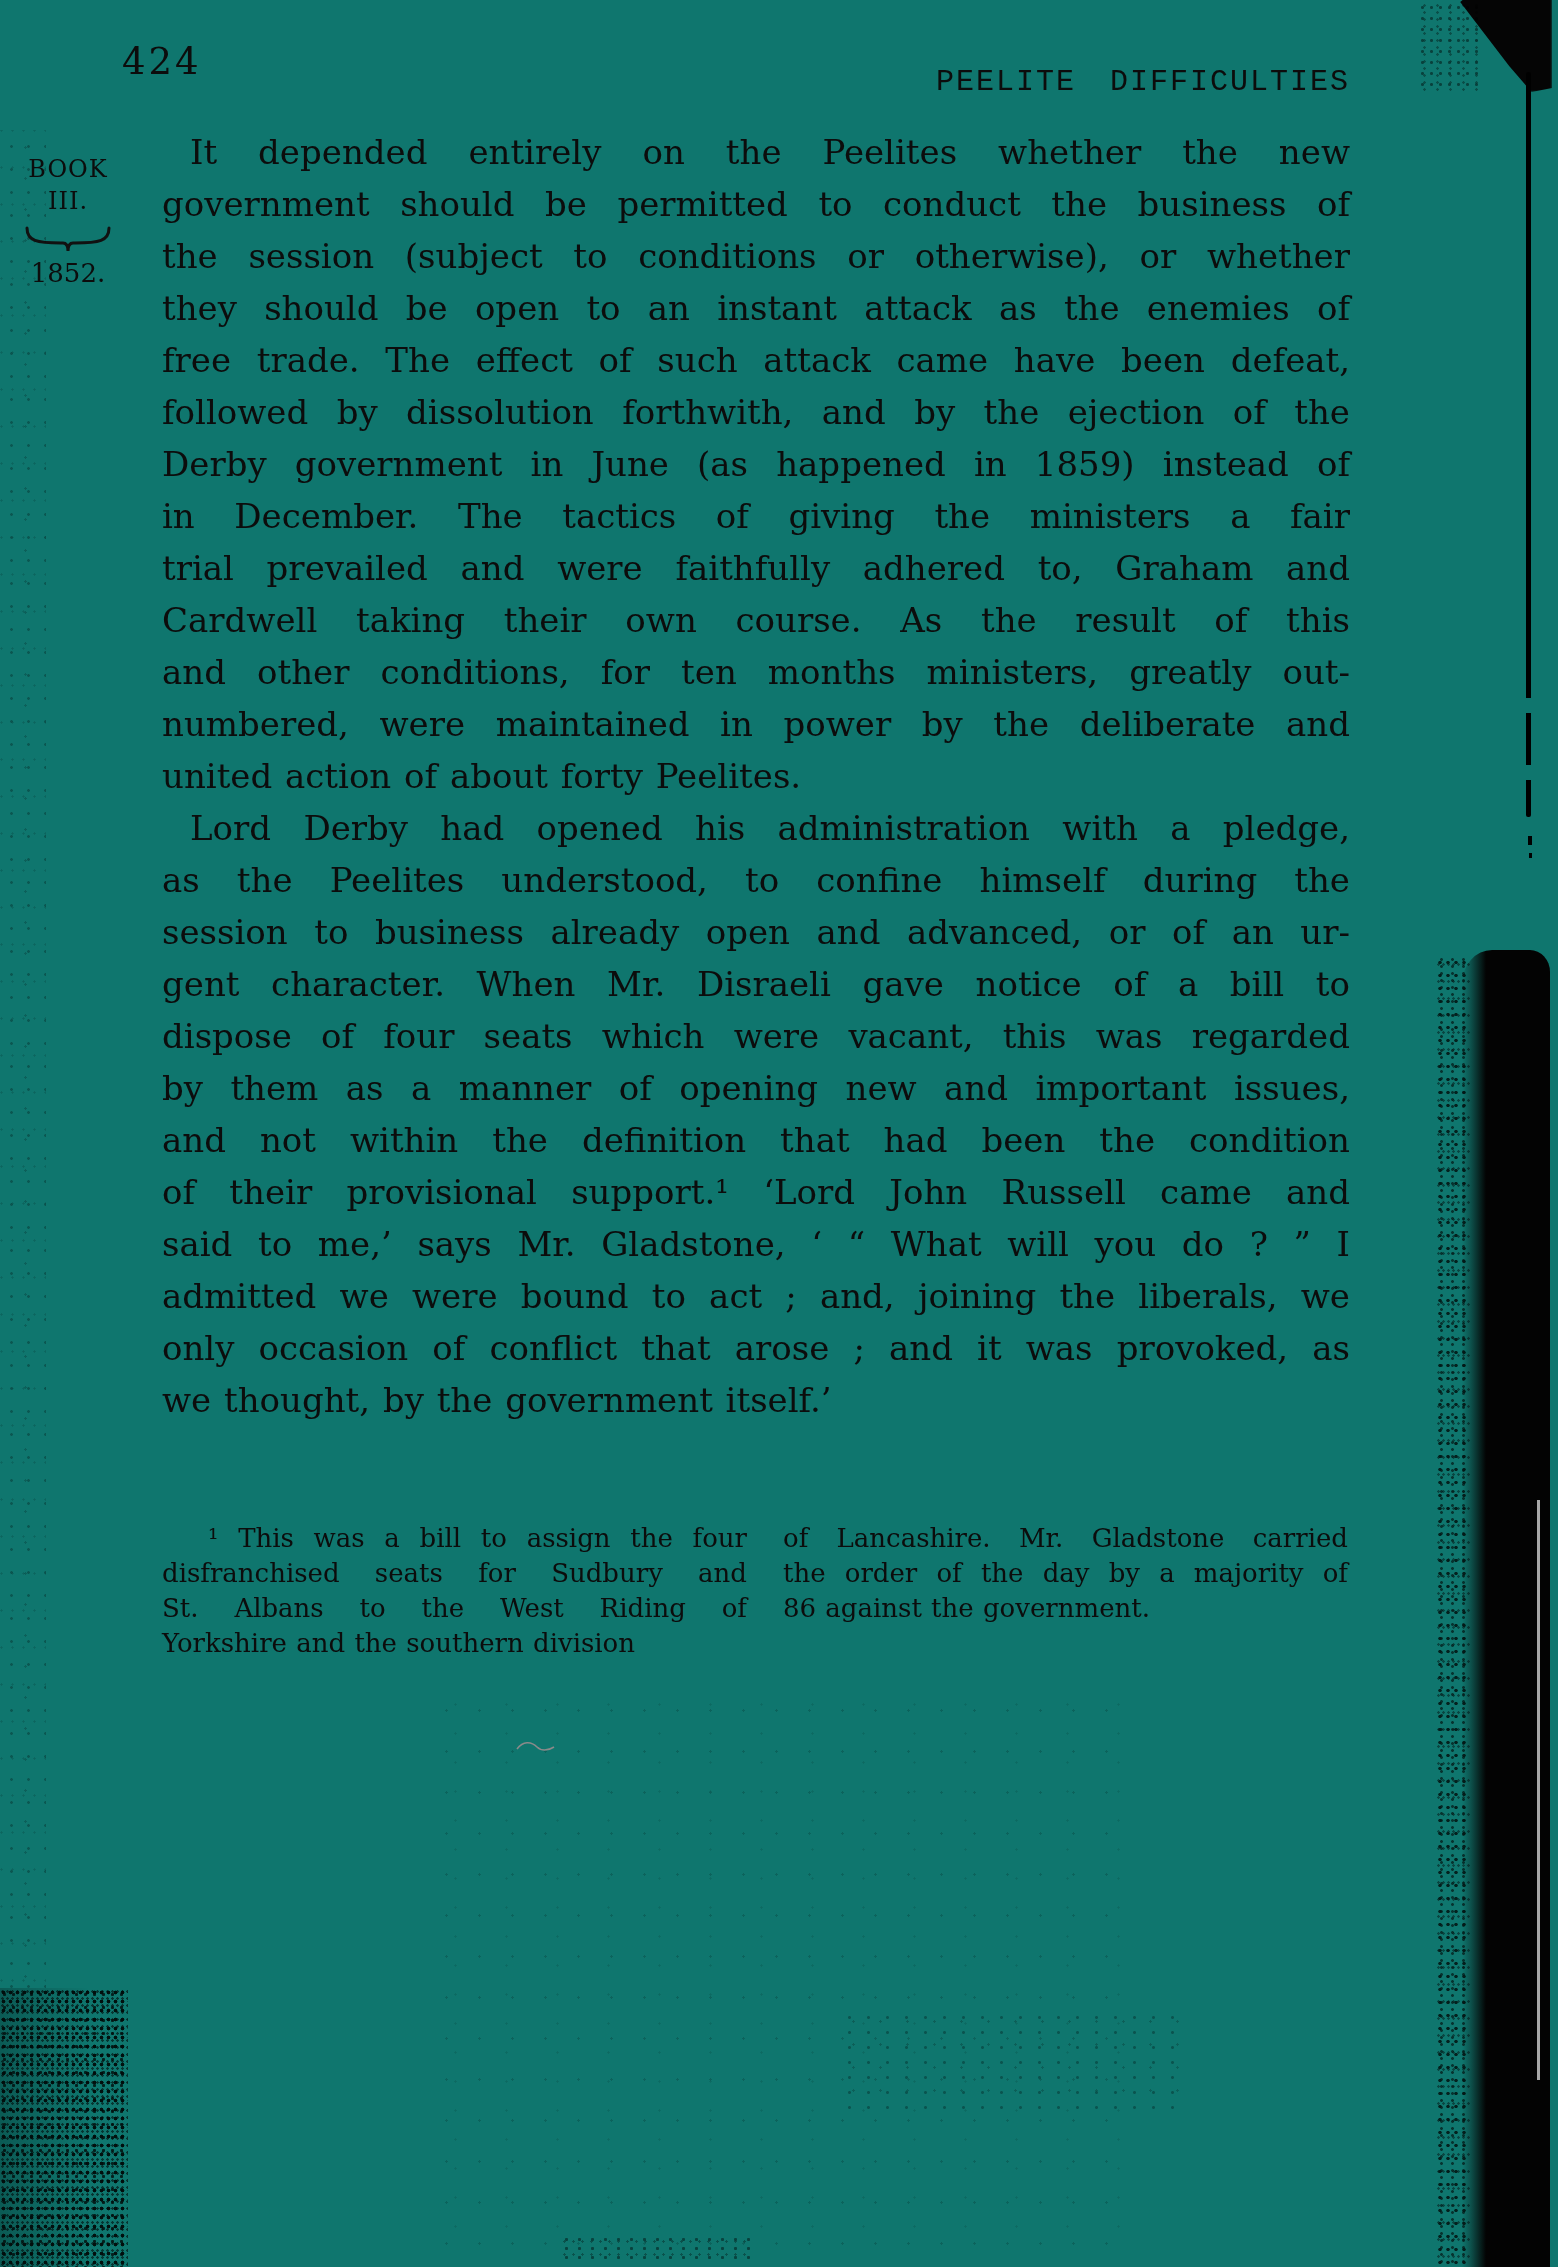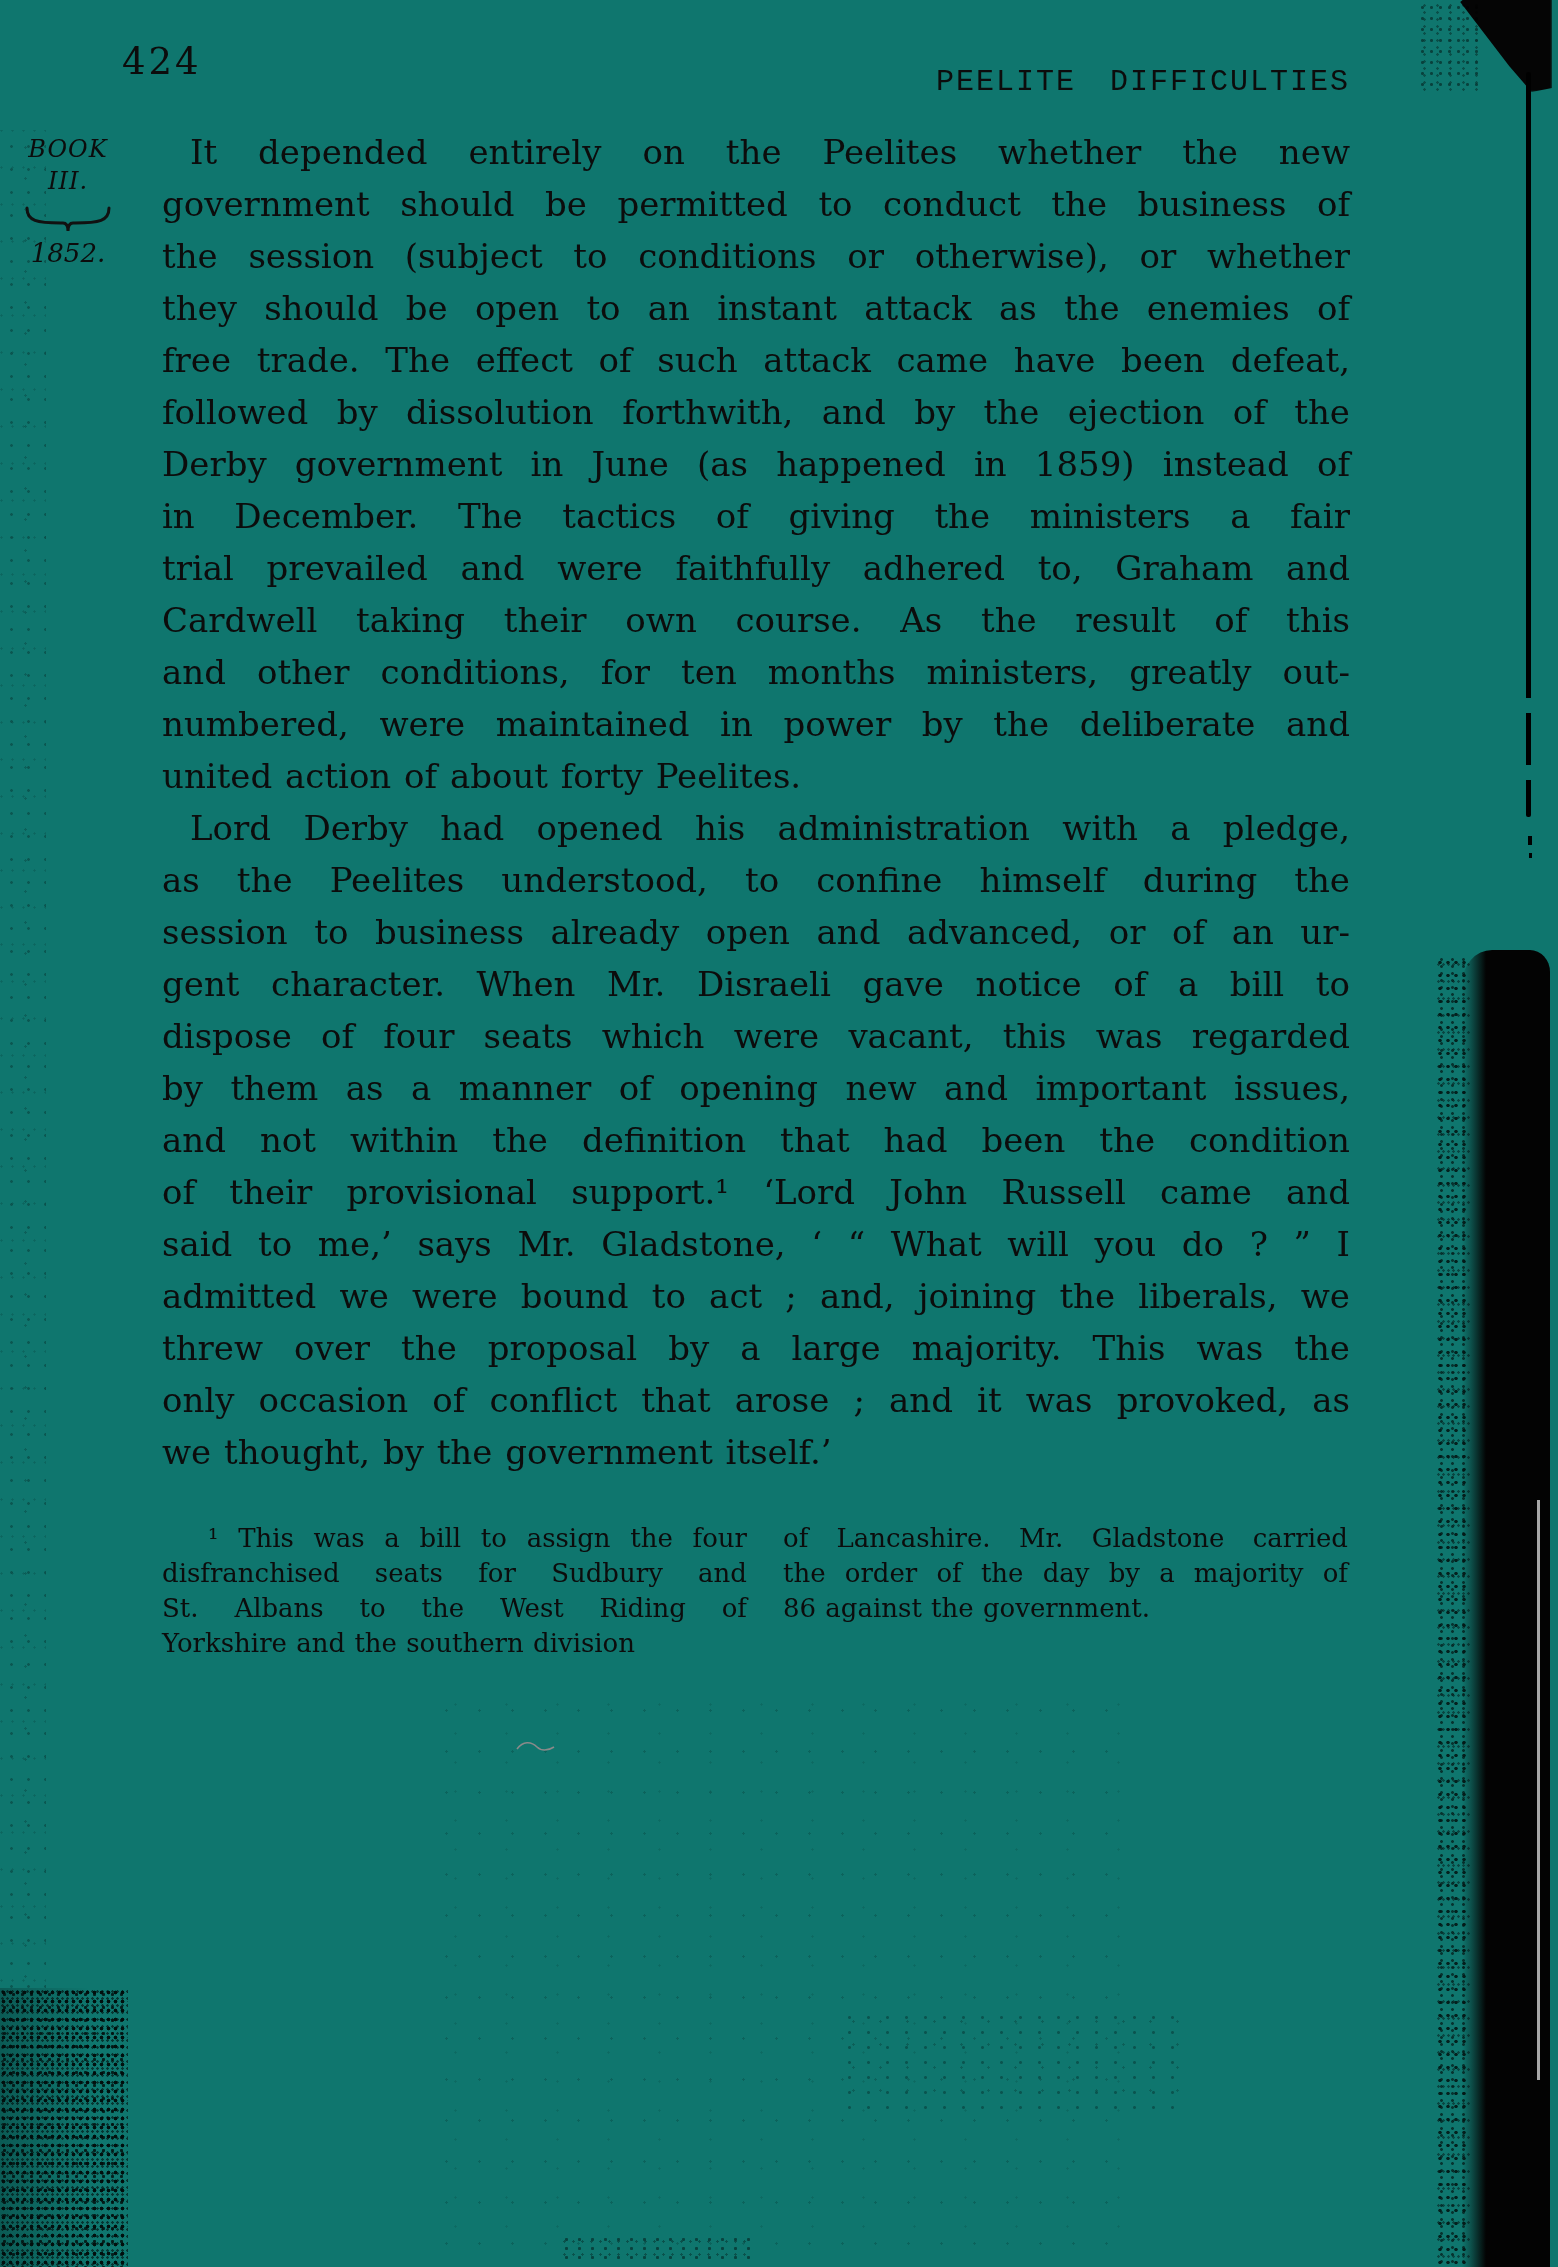--- a/index.html
+++ b/index.html
@@ -19,23 +19,22 @@
   }
   .running-title{
     position:absolute;left:162px;top:60px;width:1188px;
     text-align:right;font-size:30px;letter-spacing:2px;line-height:44px;
     word-spacing:14px;
     font-family:Liberation Mono, monospace;
   }
 
   
   .margin-note{
-    position:absolute;left:18px;top:133px;width:100px;
+    position:absolute;left:18px;top:153px;width:100px;
     text-align:center;
-    font-style:italic;
   }
   .margin-note .book{font-size:24px;line-height:32px;letter-spacing:1px;}
   .margin-note .numeral{font-size:24px;line-height:32px;letter-spacing:1px;}
   .margin-note .brace{display:block;margin:8px auto 0 auto;}
   .margin-note .year{font-size:26px;line-height:32px;margin-top:4px;}
 
   
   .body-block{
     position:absolute;left:162px;top:126px;width:1188px;
   }
@@ -174,21 +173,20 @@
         <div class="line indent">Lord Derby had opened his administration with a pledge,</div>
         <div class="line">as the Peelites understood, to confine himself during the</div>
         <div class="line">session to business already open and advanced, or of an ur-</div>
         <div class="line">gent character. When Mr. Disraeli gave notice of a bill to</div>
         <div class="line">dispose of four seats which were vacant, this was regarded</div>
         <div class="line">by them as a manner of opening new and important issues,</div>
         <div class="line">and not within the definition that had been the condition</div>
         <div class="line">of their provisional support.¹ ‘Lord John Russell came and</div>
         <div class="line">said to me,’ says Mr. Gladstone, ‘ “ What will you do ? ” I</div>
         <div class="line">admitted we were bound to act ; and, joining the liberals, we</div>
-        <div class="line">threw over the proposal by a large majority. This was the</div>
         <div class="line">only occasion of conflict that arose ; and it was provoked, as</div>
         <div class="line last">we thought, by the government itself.’</div>
       </div>
   </div>
 
   <div class="footnote-col footnote-left">
       <div class="line indent">¹ This was a bill to assign the four</div>
       <div class="line">disfranchised seats for Sudbury and</div>
       <div class="line">St. Albans to the West Riding of</div>
       <div class="line last">Yorkshire and the southern division</div>

